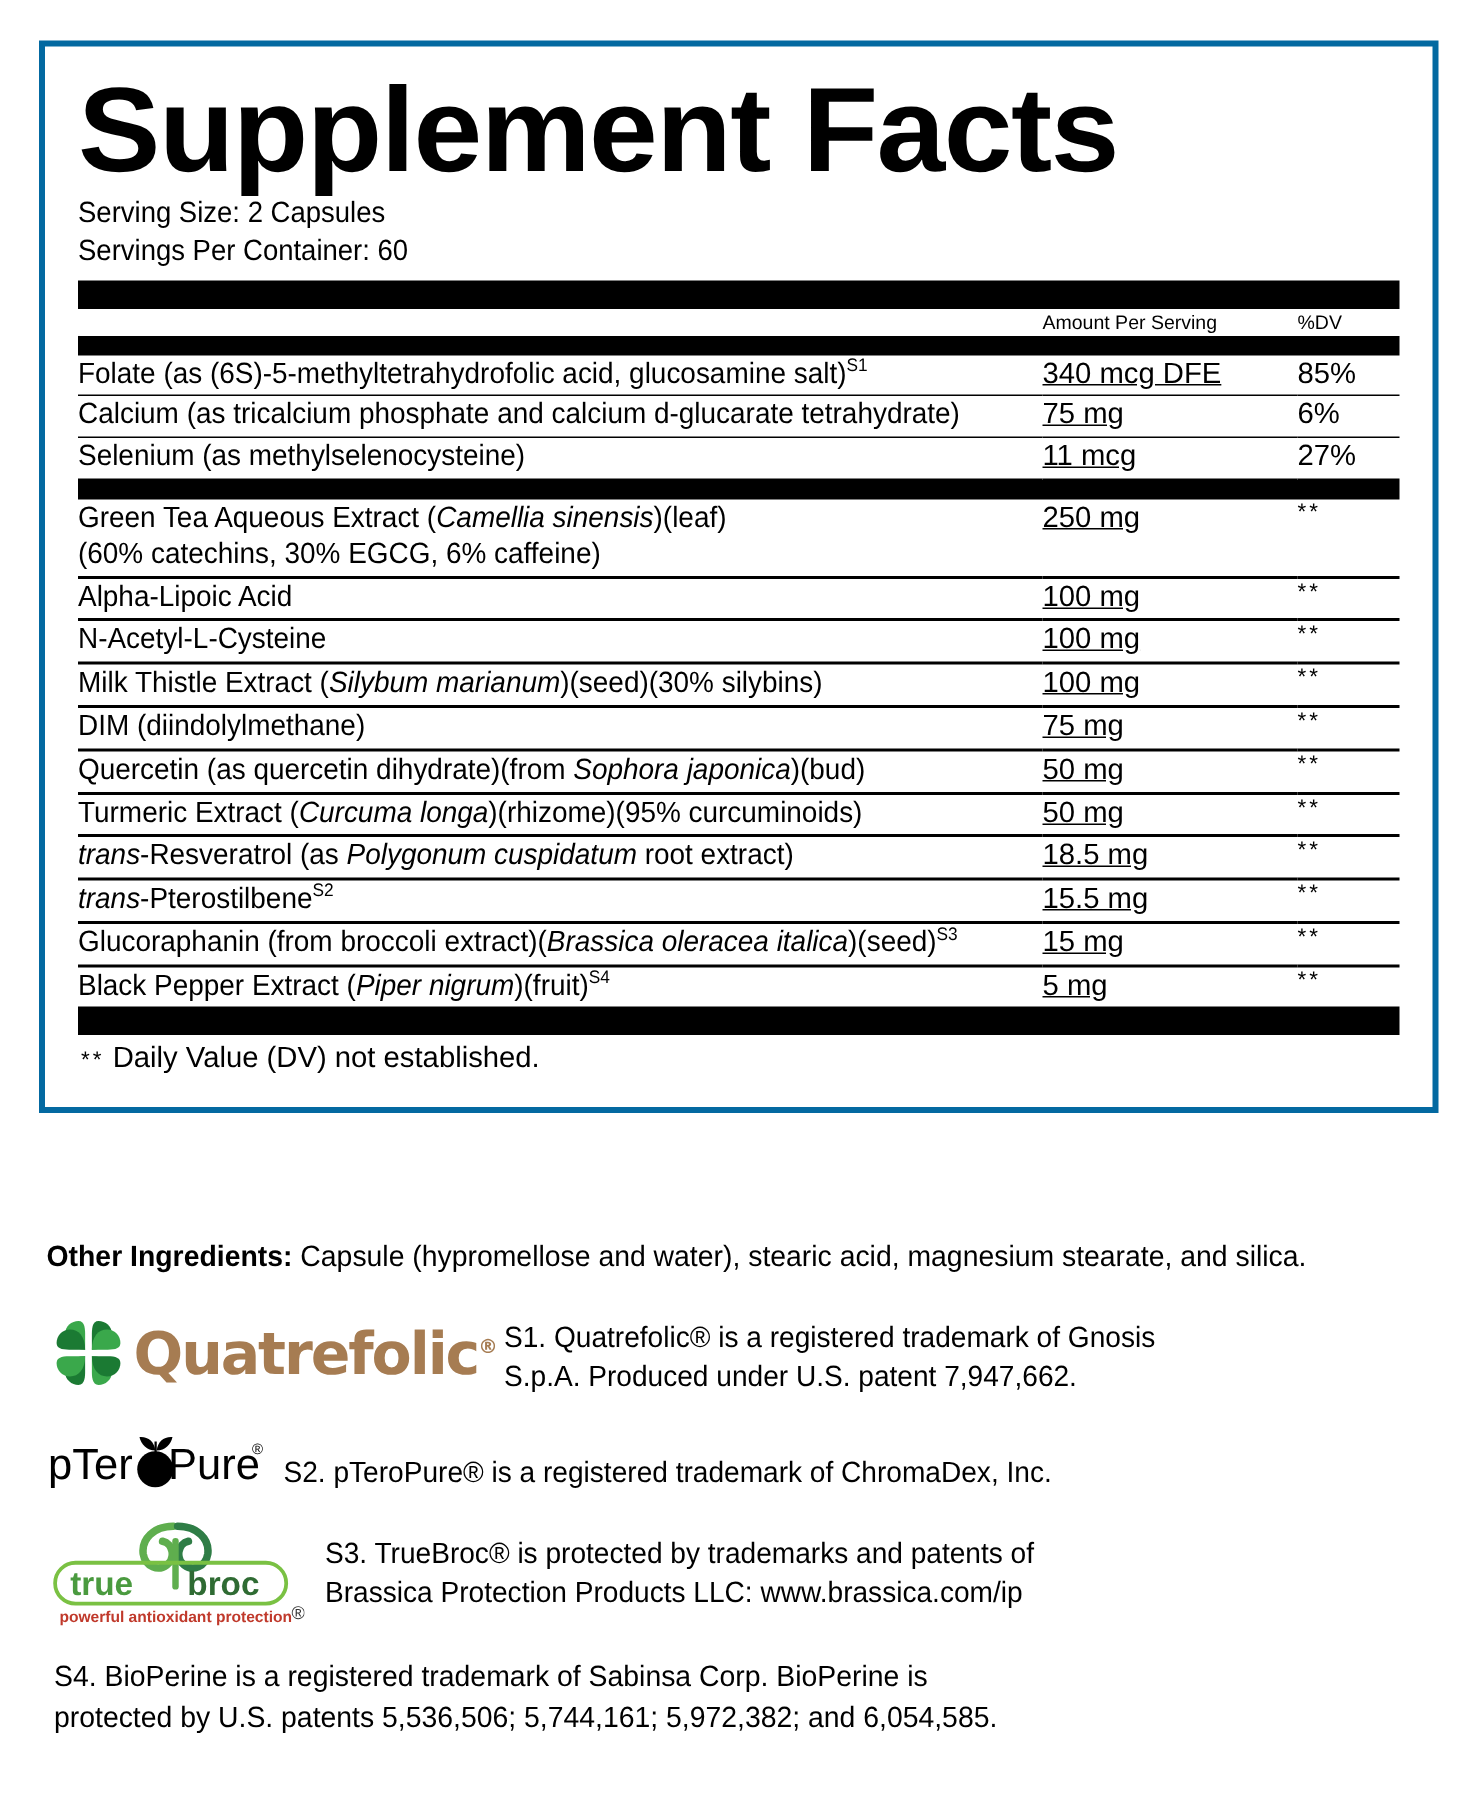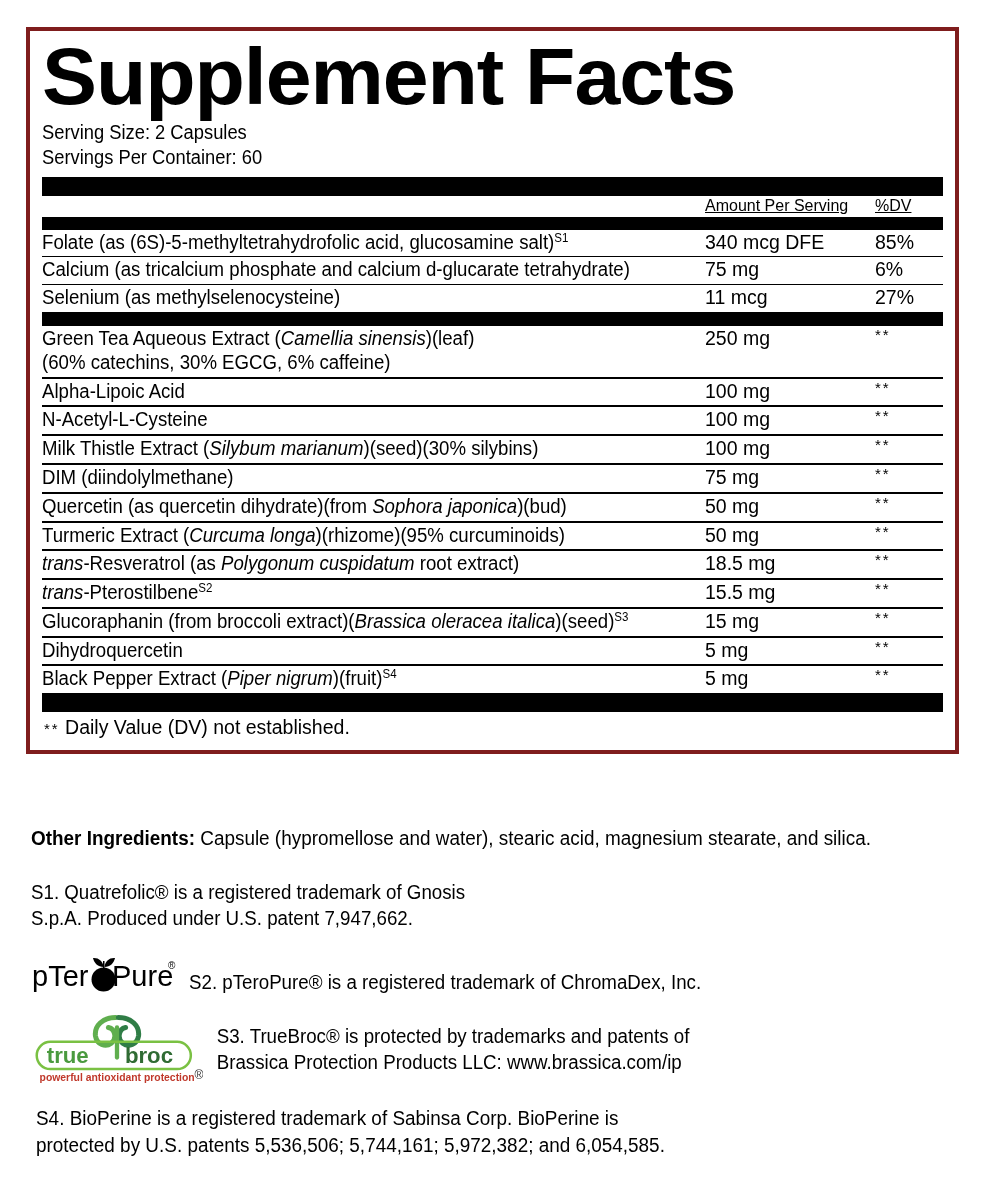--- a/index.html
+++ b/index.html
@@ -13,23 +13,23 @@
     color: #000000;
     -webkit-font-smoothing: antialiased;
   }
   .page { position: relative; width: 984px; height: 1200px; }
 
   
   .sf-panel {
     position: absolute;
     left: 26px; top: 27px;
     width: 933px;
-    border: 4px solid #7f1d1d;
+    border: 4px solid #0369a1;
     background: #fff;
-    padding: 4px;
+    padding: 14px;
   }
   .sf-inner { padding: 2px 8px 4px 8px; }
 
   .sf-title {
     font-family: "Liberation Sans", sans-serif;
     font-weight: bold;
     font-size: 80px;
     line-height: 0.96;
     letter-spacing: -1px;
     margin: 2px 0 4px 0;
@@ -62,32 +62,31 @@
     font-weight: normal;
     text-align: left;
   }
   .col-name { width: auto; }
   .col-amt  { width: 170px; text-align: right; }
   .col-dv   { width: 68px;  text-align: right; }
 
   .hdr-row th {
     font-weight: bold;
     text-align: right;
-    font-size: 16px;
+    font-size: 13px;
     padding-bottom: 3px;
     padding-top: 1px;
-    text-decoration: underline;
   }
   .hdr-row th.col-name { text-align: left; }
 
   tr.dataline > td { border-bottom: 1.5px solid #000; }
   tr.dataline.heavy > td { border-bottom: 2.5px solid #000; }
 
   .nm { display: block; line-height: 1.22; transform: scaleX(0.955); transform-origin: left center; }
-  .amt { display: block; line-height: 1.22; white-space: nowrap; }
+  .amt { display: block; line-height: 1.22; white-space: nowrap; text-decoration: underline; }
   .dv  { display: block; line-height: 1.22; white-space: nowrap; }
   .dstars { font-size: 15px; letter-spacing: 2px; line-height: 1.1; display:block; }
   i { font-style: italic; }
   sup { font-size: 0.62em; vertical-align: super; line-height: 0; }
 
   .footnote-dv {
     font-size: 19.5px;
     padding: 3px 0 2px 2px;
     line-height: 1.25;
   }
@@ -347,31 +346,20 @@
                 <span class="nm">Glucoraphanin (from broccoli extract)(<i>Brassica oleracea italica</i>)(seed)<sup>S3</sup></span>
               </td>
               <td class="col-amt">
                 <span class="amt">15 mg</span>
               </td>
               <td class="col-dv">
                 <span class="dstars">**</span>
               </td>
             </tr>
             <tr class="dataline heavy">
-              <td class="col-name">
-                <span class="nm">Dihydroquercetin</span>
-              </td>
-              <td class="col-amt">
-                <span class="amt">5 mg</span>
-              </td>
-              <td class="col-dv">
-                <span class="dstars">**</span>
-              </td>
-            </tr>
-            <tr class="dataline heavy">
               <td class="col-name" style="border-bottom: none;">
                 <span class="nm">Black Pepper Extract (<i>Piper nigrum</i>)(fruit)<sup>S4</sup></span>
               </td>
               <td class="col-amt" style="border-bottom: none;">
                 <span class="amt">5 mg</span>
               </td>
               <td class="col-dv" style="border-bottom: none;">
                 <span class="dstars">**</span>
               </td>
             </tr>
@@ -387,20 +375,35 @@
 
     </div>
   </div>
 
   <div class="other-ing">
     <b>Other Ingredients:</b>
     <span>Capsule (hypromellose and water), stearic acid, magnesium stearate, and silica.</span>
   </div>
 
   <div class="cred cred-quatrefolic">
+    <div class="logo-quat">
+      <svg class="clover" viewBox="0 0 100 100">
+        <g>
+          <path d="M46 46 C30 46 22 38 22 28 C22 18 30 12 38 12 C46 12 46 22 46 30 Z" fill="#3aa84b"></path>
+          <path d="M46 46 C46 30 38 22 28 22 C18 22 12 30 12 38 C12 46 22 46 30 46 Z" fill="#1b7a33"></path>
+          <path d="M54 46 C70 46 78 38 78 28 C78 18 70 12 62 12 C54 12 54 22 54 30 Z" fill="#1b7a33"></path>
+          <path d="M54 46 C54 30 62 22 72 22 C82 22 88 30 88 38 C88 46 78 46 70 46 Z" fill="#3aa84b"></path>
+          <path d="M46 54 C30 54 22 62 22 72 C22 82 30 88 38 88 C46 88 46 78 46 70 Z" fill="#1b7a33"></path>
+          <path d="M46 54 C46 70 38 78 28 78 C18 78 12 70 12 62 C12 54 22 54 30 54 Z" fill="#3aa84b"></path>
+          <path d="M54 54 C70 54 78 62 78 72 C78 82 70 88 62 88 C54 88 54 78 54 70 Z" fill="#3aa84b"></path>
+          <path d="M54 54 C54 70 62 78 72 78 C82 78 88 70 88 62 C88 54 78 54 70 54 Z" fill="#1b7a33"></path>
+        </g>
+      </svg>
+      <span class="quat-word"><span>Quatrefolic</span><span class="quat-r">®</span></span>
+    </div>
     <div class="txt">
       <div>S1. Quatrefolic® is a registered trademark of Gnosis</div>
       <div>S.p.A. Produced under U.S. patent 7,947,662.</div>
     </div>
   </div>
 
   <div class="cred cred-pteropure">
     <div class="logo-ptero">
       <svg viewBox="0 0 300 100" width="152" height="50">
         <text x="0" y="68" font-family="Liberation Sans, sans-serif" font-size="58" fill="#000">pTer</text>

